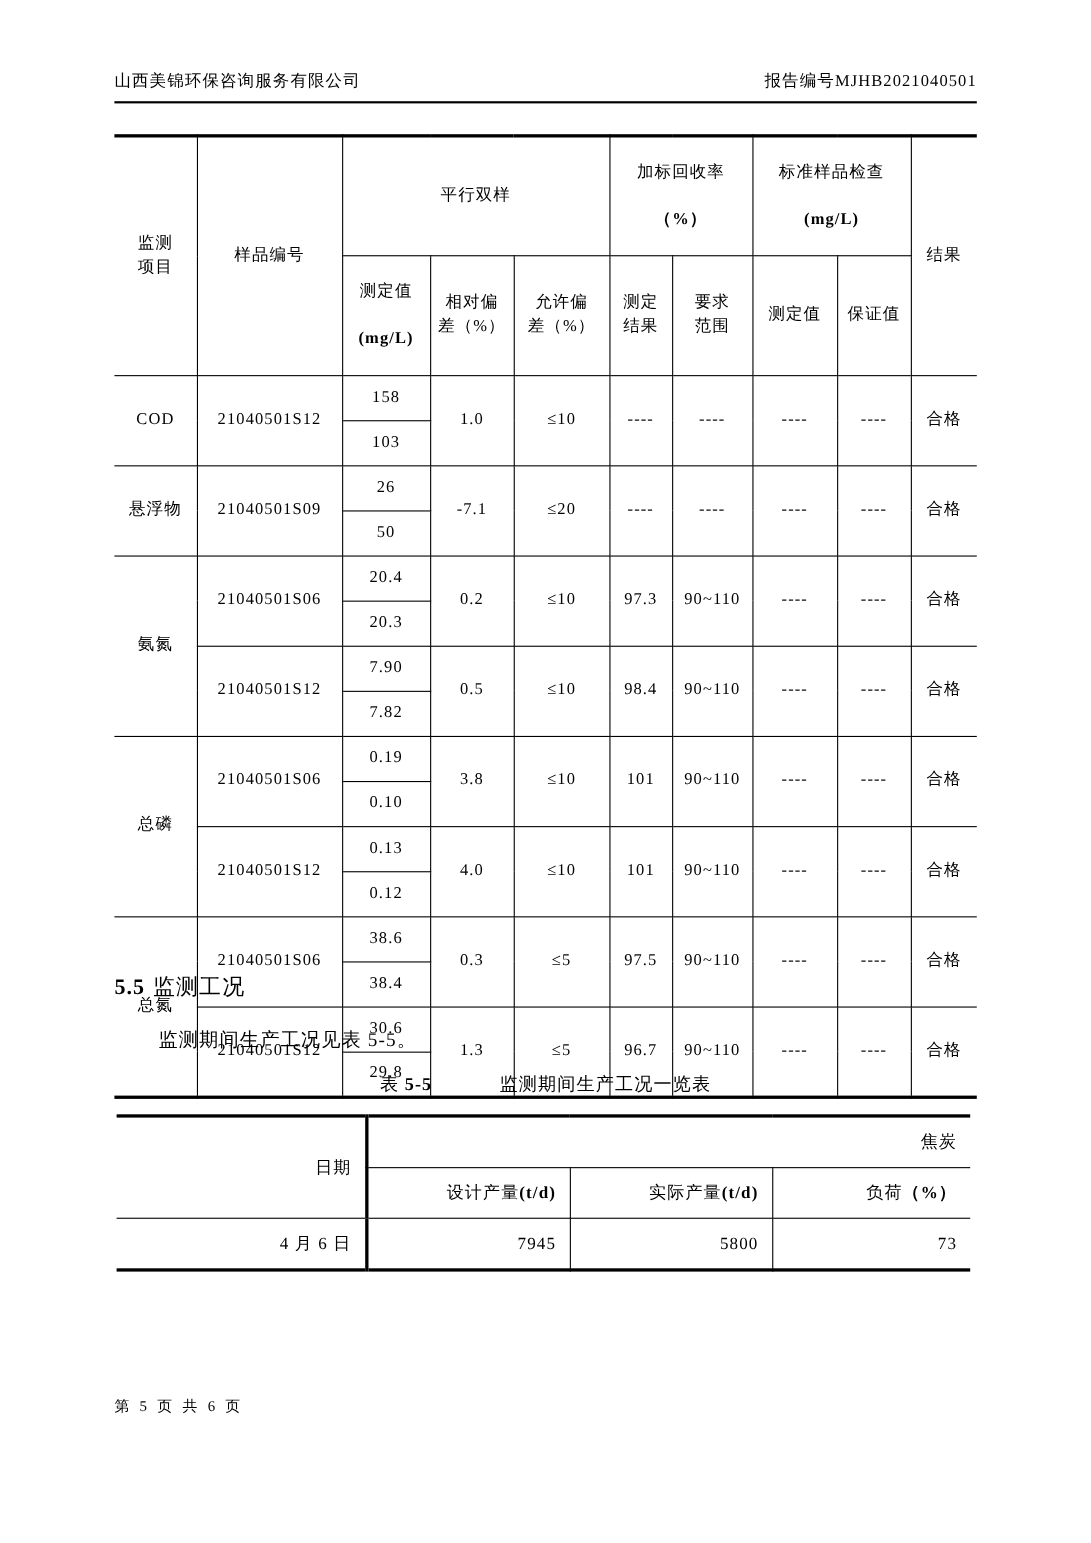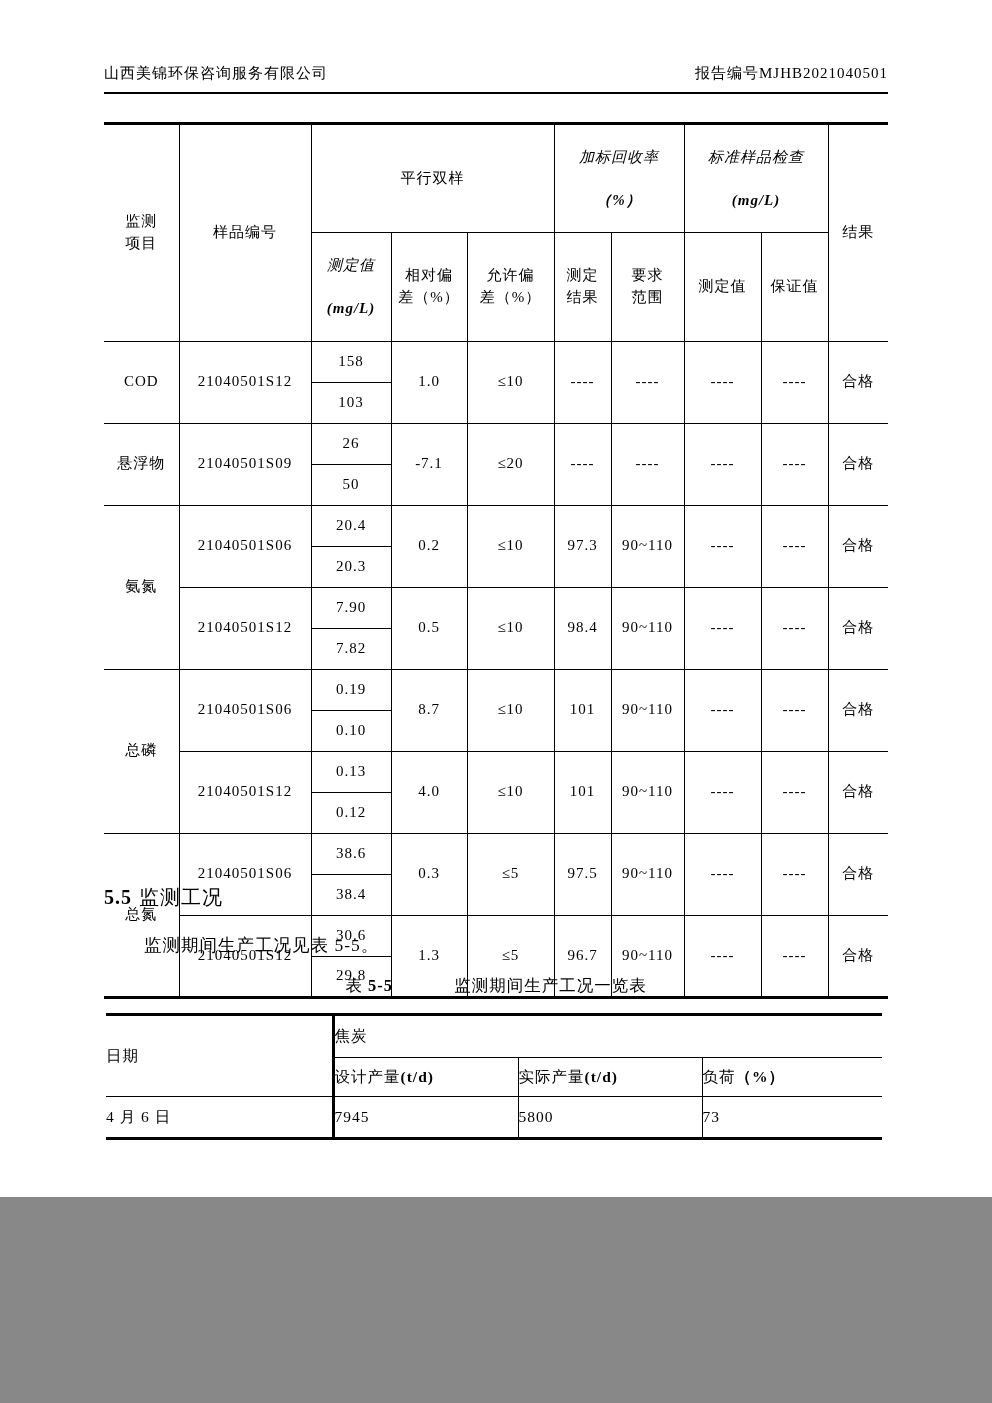--- a/index.html
+++ b/index.html
@@ -1,19 +1,19 @@
 <!DOCTYPE html>
 <html><head>
 <meta charset="utf-8">
 <style>
   * { margin:0; padding:0; box-sizing:border-box; }
   html,body { background:#888; }
   body { font-family:"Liberation Serif","DejaVu Serif",serif; color:#000; }
   .page {
-    position:relative; width:992px; height:1197px; background:#fff;
+    position:relative; width:992px; height:1403px; background:#fff;
     margin:0 auto; overflow:hidden;
   }
   
   .page-header {
     position:absolute; left:104px; top:64px; width:784px;
     display:flex; justify-content:space-between; align-items:flex-end;
     border-bottom:2px solid #000; padding-bottom:9px;
     font-size:15px; letter-spacing:1px;
   }
   
@@ -26,35 +26,35 @@
     border:1px solid #000; font-weight:normal; text-align:center;
     vertical-align:middle; font-size:15px; letter-spacing:1px;
     white-space:pre-line; padding:0; line-height:1.45;
   }
   .qc tr { height:41px; }
   .qc tr.hh { height:48px; }
   .el { border-left:none !important; }
   .er { border-right:none !important; }
   .sp2 { letter-spacing:2.5px; }
   .b { font-weight:bold; }
-  .blk { display:block; line-height:1.4;font-style:italic; }
+  .blk { display:block; line-height:1.4; }
   
   .section-heading { position:absolute; left:104px; top:884px; font-size:20px; letter-spacing:1px; }
   .section-heading .num { margin-right:7px;font-family:Liberation Serif, serif; }
   .body-paragraph { position:absolute; left:92px; top:933px; font-size:17.5px; letter-spacing:1px; padding-left:52px; }
   .table-caption { position:absolute; left:104px; top:975px; width:784px; text-align:center; font-size:16.5px; letter-spacing:1px; }
   .table-caption .ttl { margin-left:56px; }
   
   .wk {
     position:absolute; left:106px; top:1013px; width:776px;
     border-top:3px solid #000; border-bottom:3px solid #000;
   }
   .wk th, .wk td {
-    border:1px solid #000; font-weight:normal; text-align:left;
-    vertical-align:middle; font-size:15.5px; letter-spacing:1px; padding:0;
+    border:1px solid #000; font-weight:normal; text-align:right;
+    vertical-align:middle; font-size:15.5px; letter-spacing:1px; padding:12px;
   }
   .thick-r { border-right:3px solid #000 !important;margin-top:31px; }
   .wk tr.r1 { height:43px; }
   .wk tr.r2 { height:39px; }
   .wk tr.r3 { height:42px; }
   
   .page-footer {
     position:absolute; left:104px; top:1270px; width:784px;
     text-align:left; font-size:13.5px; letter-spacing:3px;
   }
@@ -174,21 +174,21 @@
       <td class="er" rowspan="2">合格</td>
     </tr>
     <tr>
           <td>7.82</td>
         </tr>
 
     <tr>
       <td class="el sp2" rowspan="4">总磷</td>
       <td class="sp2" rowspan="2">21040501S06</td>
       <td>0.19</td>
-      <td rowspan="2">8.7</td>
+      <td rowspan="2">3.8</td>
       <td rowspan="2">≤10</td>
       <td rowspan="2">101</td>
       <td rowspan="2">90~110</td>
       <td rowspan="2">----</td>
       <td rowspan="2">----</td>
       <td class="er" rowspan="2">合格</td>
     </tr>
     <tr>
           <td>0.10</td>
         </tr>

